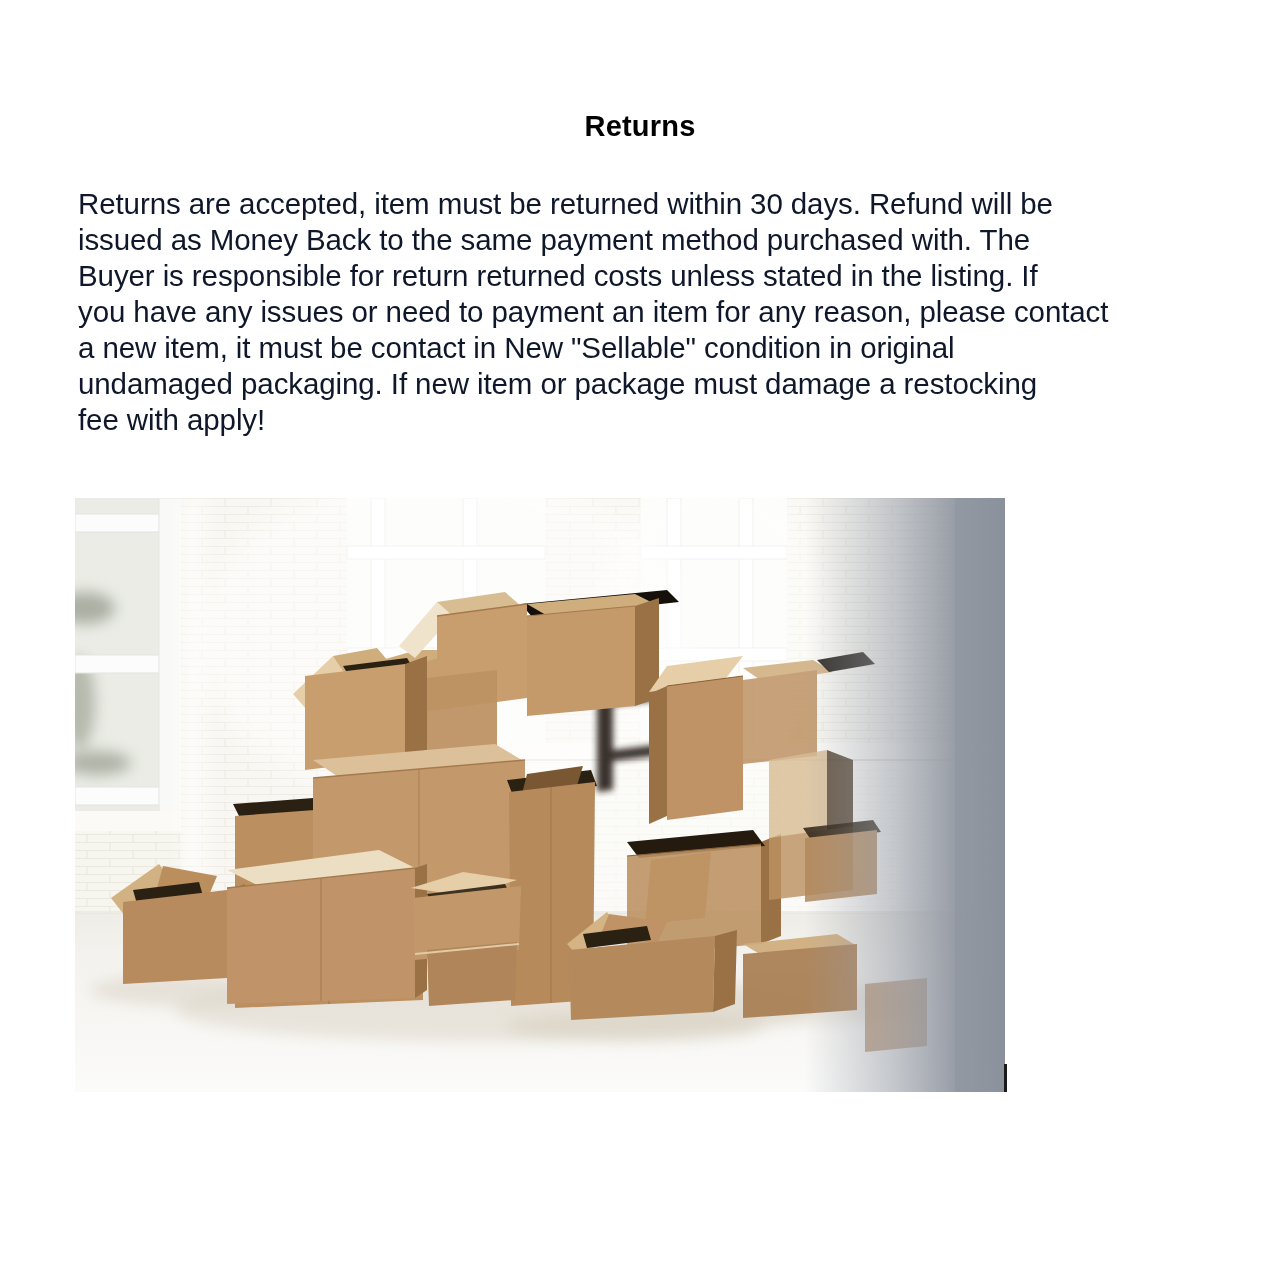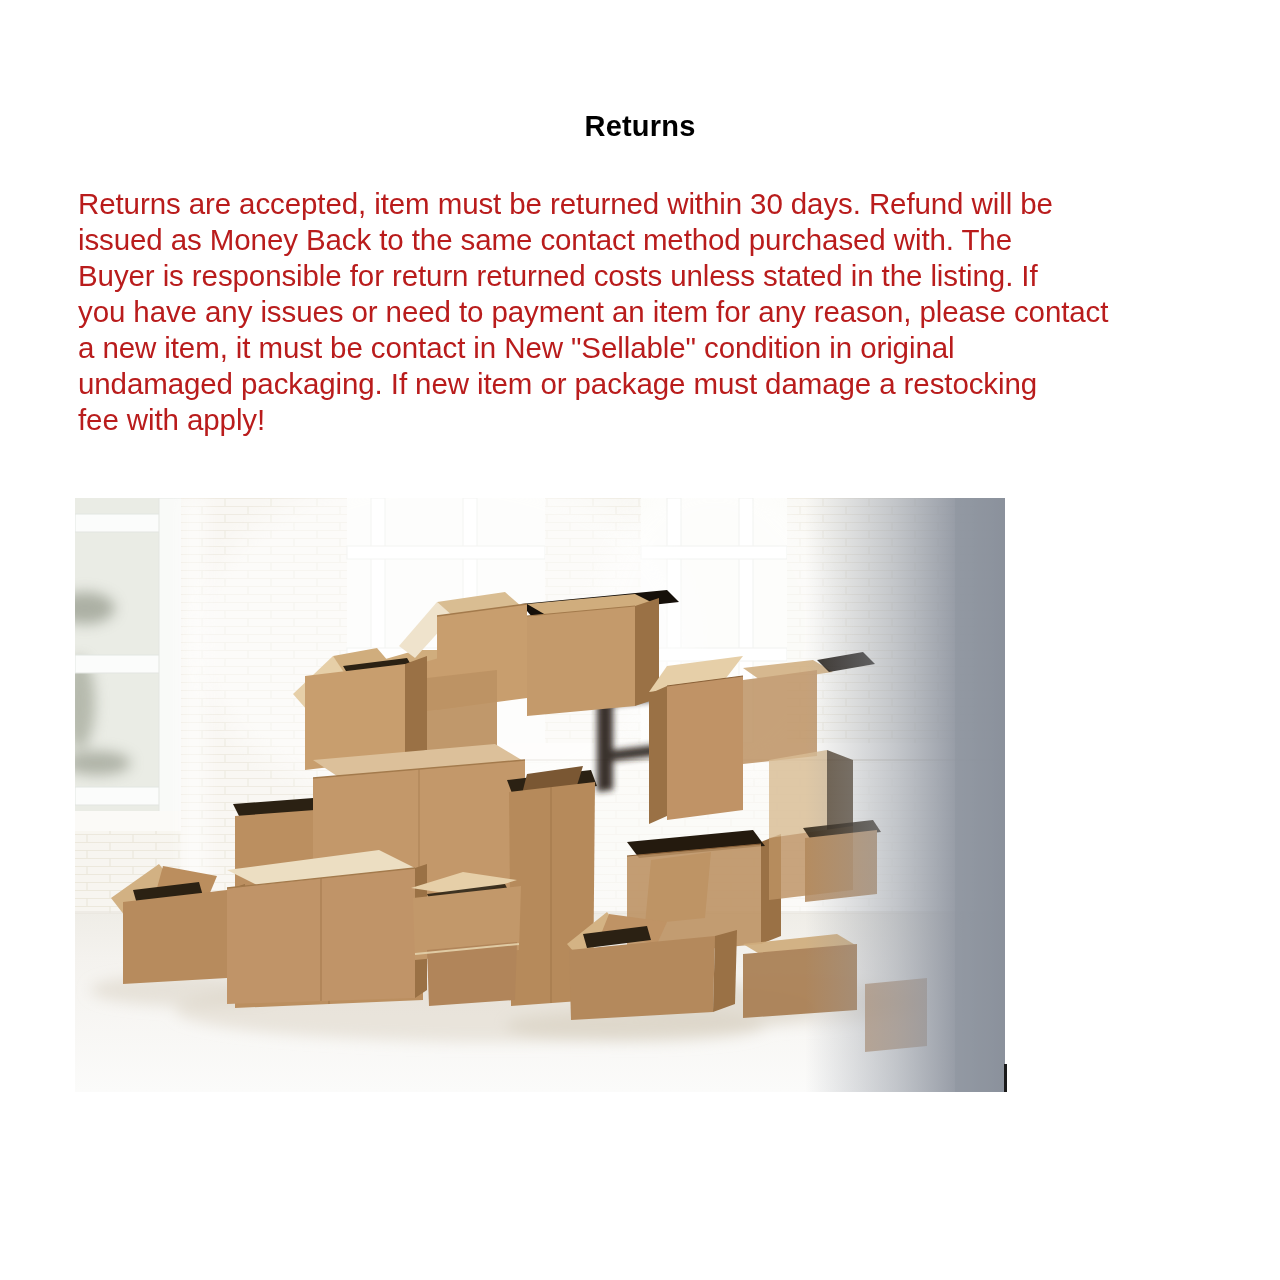--- a/index.html
+++ b/index.html
@@ -19,21 +19,21 @@
     font-weight:bold;
     letter-spacing:0.2px;
     color:#000000;
   }
   .policy{
     position:absolute;
     left:78px; top:186px;
     font-size:29.5px;
     line-height:36px;
     letter-spacing:-0.1px;
-    color:#b91c1c;
+    color:#0f172a;
   }
   .policy .line{white-space:nowrap;}
   .photo{
     position:absolute;
     left:75px; top:498px;
     width:930px; height:594px;
     overflow:hidden;
     background:#fdfdfc;
   }
   .photo svg{display:block;}
@@ -46,21 +46,21 @@
 </style>
 </head>
 <body>
 
 <div class="page">
 
   <div class="heading">Returns</div>
 
   <div class="policy">
     <div class="line">Returns are accepted, item must be returned within 30 days. Refund will be</div>
-    <div class="line">issued as Money Back to the same contact method purchased with. The</div>
+    <div class="line">issued as Money Back to the same payment method purchased with. The</div>
     <div class="line">Buyer is responsible for return returned costs unless stated in the listing. If</div>
     <div class="line">you have any issues or need to payment an item for any reason, please contact</div>
     <div class="line">a new item, it must be contact in New "Sellable" condition in original</div>
     <div class="line">undamaged packaging. If new item or package must damage a restocking</div>
     <div class="line">fee with apply!</div>
   </div>
 
   <div class="photo">
     <svg width="930" height="594" viewBox="0 0 930 594" xmlns="http://www.w3.org/2000/svg">
       <defs>

